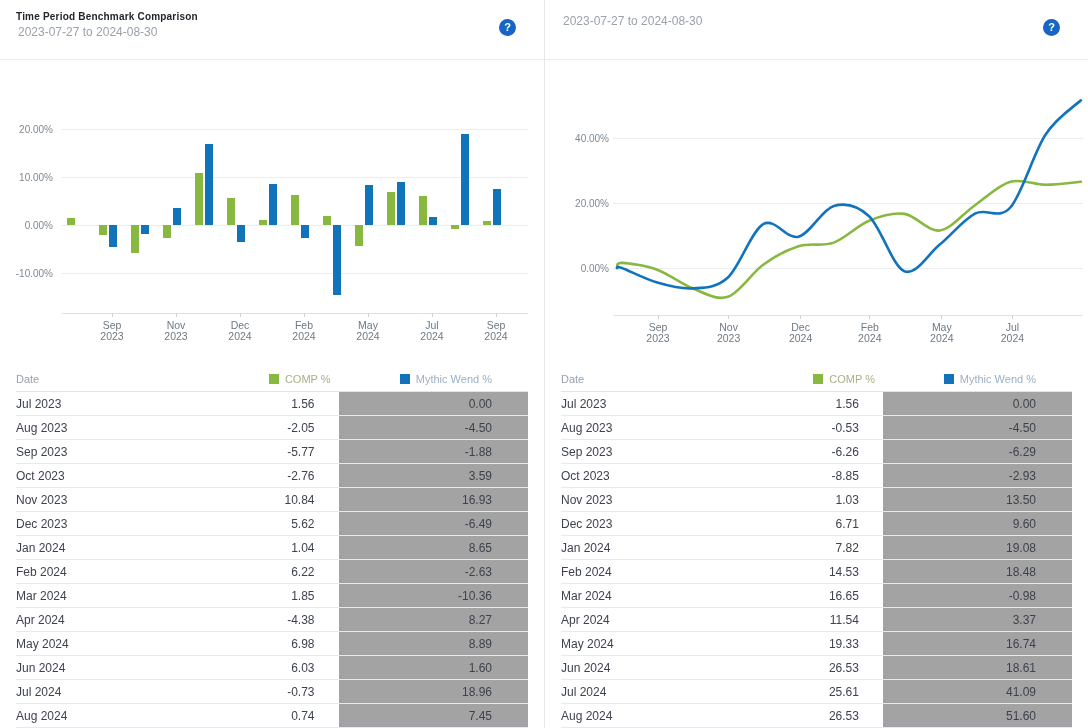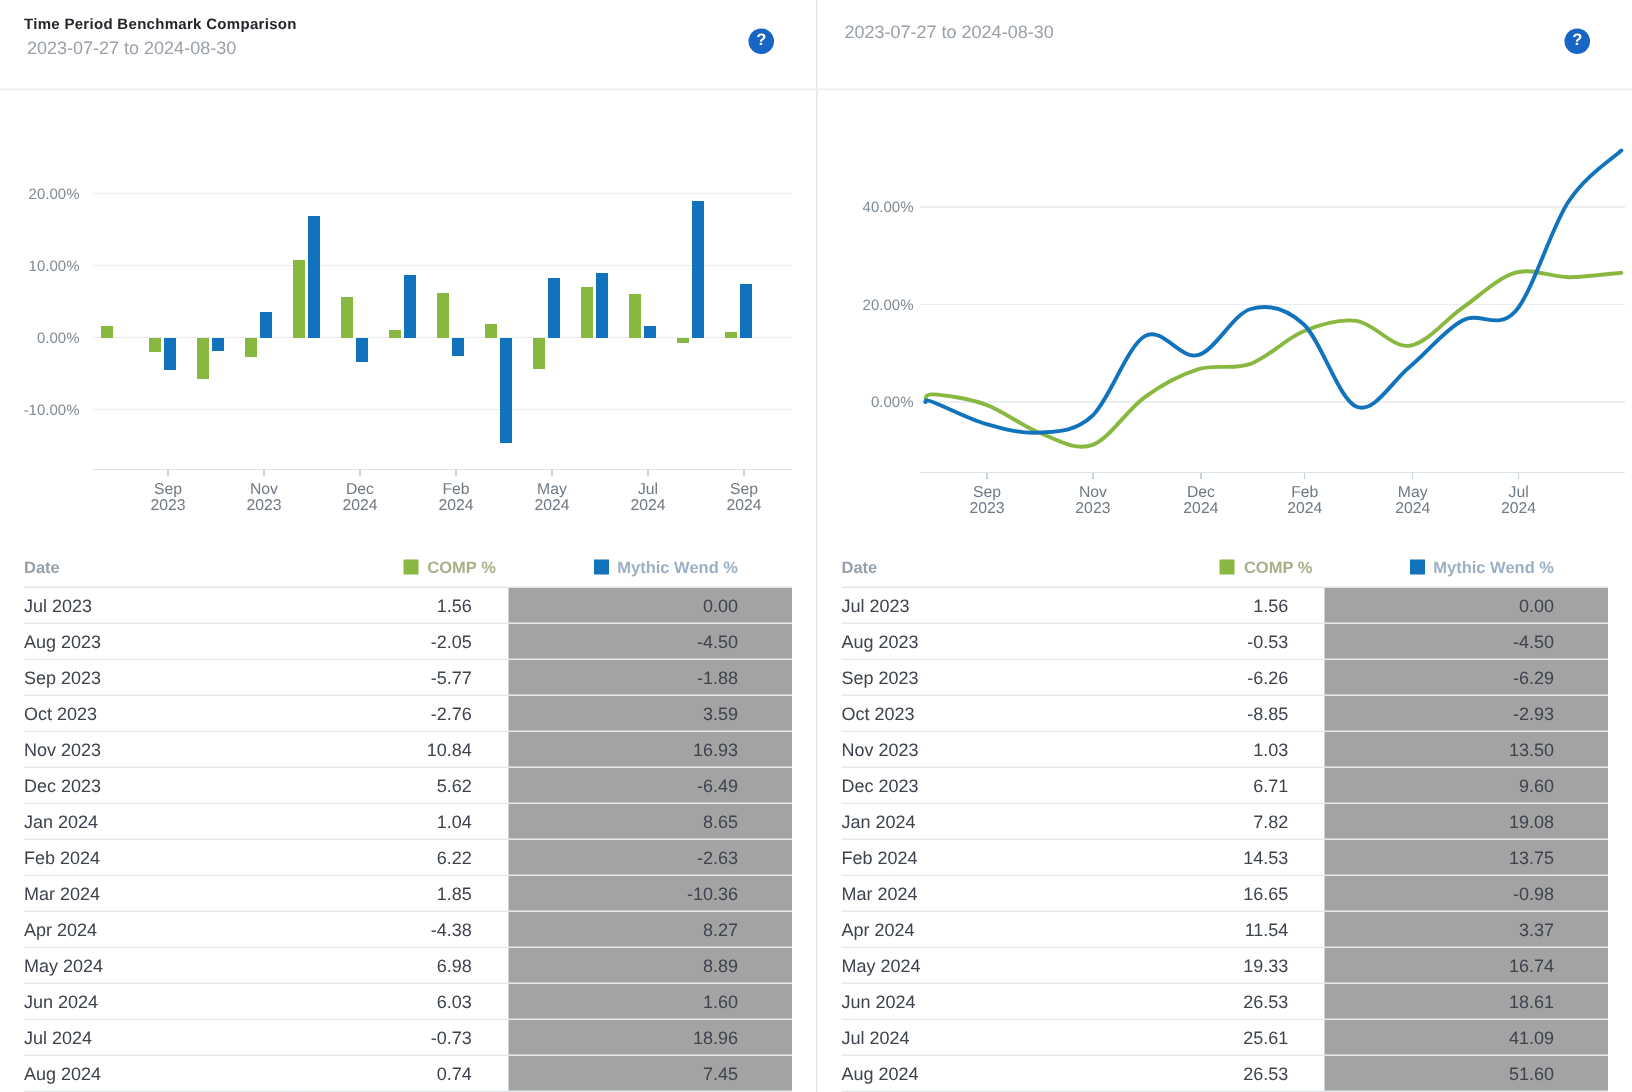--- a/index.html
+++ b/index.html
@@ -10,21 +10,21 @@
   .panel-header{height:60px;box-sizing:border-box;padding:11px 16px 0 16px;border-bottom:1px solid #ececec;position:relative;}
   .title{margin:0;font-size:10px;font-weight:700;color:#22262c;letter-spacing:.2px;}
   .subtitle{margin:3px 0 0 2px;font-size:12px;color:#9aa1a9;}
   .help{position:absolute;top:19px;right:28px;width:17px;height:17px;border-radius:50%;border:none;padding:0;background:#1765c4;color:#fff;font-family:"Liberation Sans",sans-serif;font-size:11px;font-weight:700;line-height:17px;text-align:center;cursor:pointer;}
   .chart{height:306px;overflow:hidden;text-align:center;}
   .chart svg{display:block;}
   .ylab{font-family:"Liberation Sans",sans-serif;font-size:10px;fill:#7f8a93;}
   .xlab{font-family:"Liberation Sans",sans-serif;font-size:10.5px;fill:#6d7984;}
   table.data-table{width:calc(100% - 32px);margin:0 16px;border-collapse:collapse;table-layout:fixed;font-size:12px;color:#3d434d;}
   .data-table col.cd{width:35%;} .data-table col.cc{width:28%;} .data-table col.cm{width:37%;}
-  .data-table th{font-weight:700;font-size:11px;color:#97a1aa;text-align:left;height:25px;border-bottom:1px solid #dfe5e9;padding:0;white-space:nowrap;}
+  .data-table th{font-weight:400;font-size:11px;color:#97a1aa;text-align:left;height:25px;border-bottom:1px solid #dfe5e9;padding:0;white-space:nowrap;}
   .data-table th.num{text-align:right;}
   .data-table th.comp-h .lbl{color:#a6b188;}
   .data-table th.myth-h{padding-right:36px;}
   .data-table th.myth-h .lbl{color:#9cb0c4;}
   .data-table th.comp-h{padding-right:8px;}
   .data-table td{height:23px;border-bottom:1px solid #e6eaee;padding:0;}
   .data-table td.num{text-align:right;}
   .data-table td.comp{padding-right:24px;}
   .data-table td.myth{background:#a3a3a3;padding-right:36px;}
   .swatch{display:inline-block;width:10px;height:10px;margin-right:6px;vertical-align:-1px;}
@@ -270,21 +270,21 @@
             <td class="num myth">9.60</td>
           </tr>
           <tr>
             <td class="date">Jan 2024</td>
             <td class="num comp">7.82</td>
             <td class="num myth">19.08</td>
           </tr>
           <tr>
             <td class="date">Feb 2024</td>
             <td class="num comp">14.53</td>
-            <td class="num myth">13.75</td>
+            <td class="num myth">18.48</td>
           </tr>
           <tr>
             <td class="date">Mar 2024</td>
             <td class="num comp">16.65</td>
             <td class="num myth">-0.98</td>
           </tr>
           <tr>
             <td class="date">Apr 2024</td>
             <td class="num comp">11.54</td>
             <td class="num myth">3.37</td>

